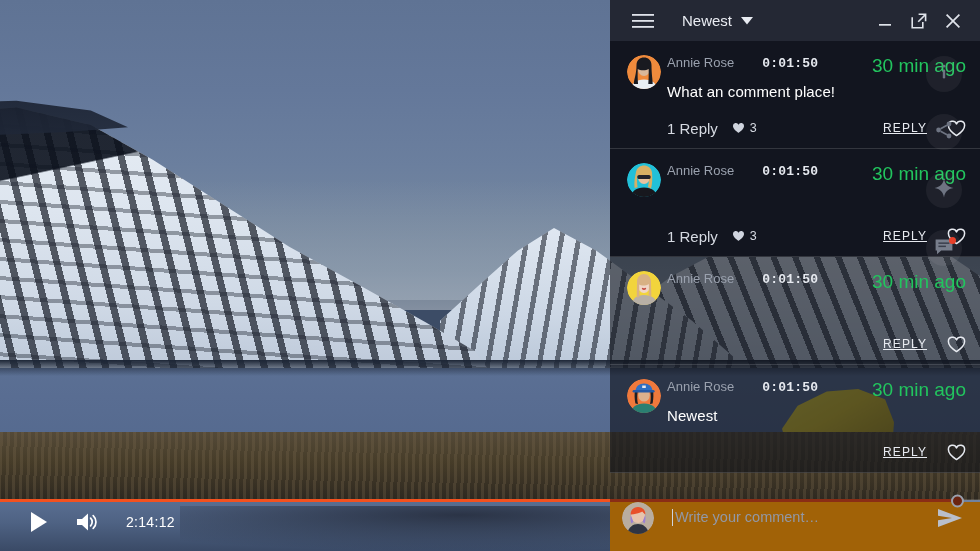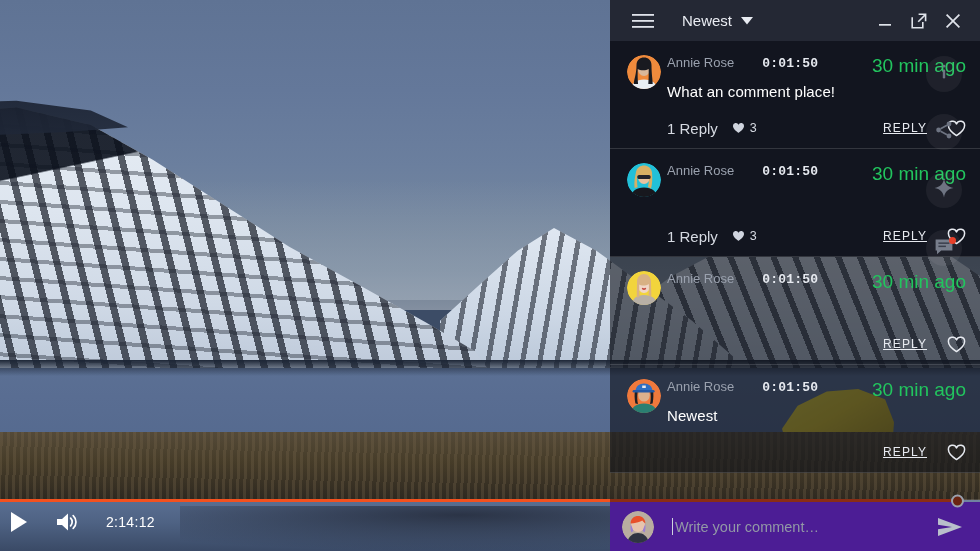--- a/index.html
+++ b/index.html
@@ -100,21 +100,21 @@
   }
 
   
   #video-progress-track{
     position:absolute; left:0; bottom:49px; width:610px; height:3px;
     background:rgba(255,255,255,.18);
   }
   #video-progress-fill{ position:absolute; left:0; top:0; height:3px; width:100%; background:#f4511e; }
   #video-controls{
     position:absolute; left:0; bottom:0; width:610px; height:58px;
-    display:flex; align-items:center; gap:18px; padding-left:4px;
+    display:flex; align-items:center; gap:18px; padding-left:24px;
   }
   .vc-btn{ width:30px;height:30px;display:flex;align-items:center;justify-content:center;cursor:pointer; }
   .vc-time{ color:#fff; font-size:14px; letter-spacing:.3px; margin-left:6px; }
 
   
   #comment-panel{
     position:absolute; right:0; top:0; width:370px; height:551px;
     display:flex; flex-direction:column;
   }
   #panel-header{
@@ -183,21 +183,21 @@
   }
   #panel-progress-fill{ position:absolute;left:0;top:0;height:3px;width:95%;background:#8a2d15; }
   #panel-progress-handle{
     position:absolute; right:16px; top:50%; transform:translateY(-50%);
     width:13px;height:13px;border-radius:50%;
     background:#6b2410; border:2px solid #9aa0ad;
     z-index:8; cursor:pointer;
   }
 
   #comment-composer{
-    height:49px; background:#4c1d95; display:flex; align-items:center;
+    height:49px; background:#a16207; display:flex; align-items:flex-start;
     padding:0 14px 0 12px; flex:0 0 49px; position:relative; z-index:7;
   }
   #composer-avatar{ width:32px;height:32px;border-radius:50%;overflow:hidden;flex:0 0 32px; }
   #composer-input-wrap{ flex:1; margin-left:18px; display:flex; align-items:center; height:30px; }
   .caret{ width:1px;height:17px;background:#cfd4de; margin-right:2px; }
   #comment-input{
     flex:1; background:transparent; border:0; outline:none;
     color:#fff; font-size:14.5px; font-family:"Liberation Sans", sans-serif;
   }
   #comment-input::placeholder{ color:#9298a6; }

